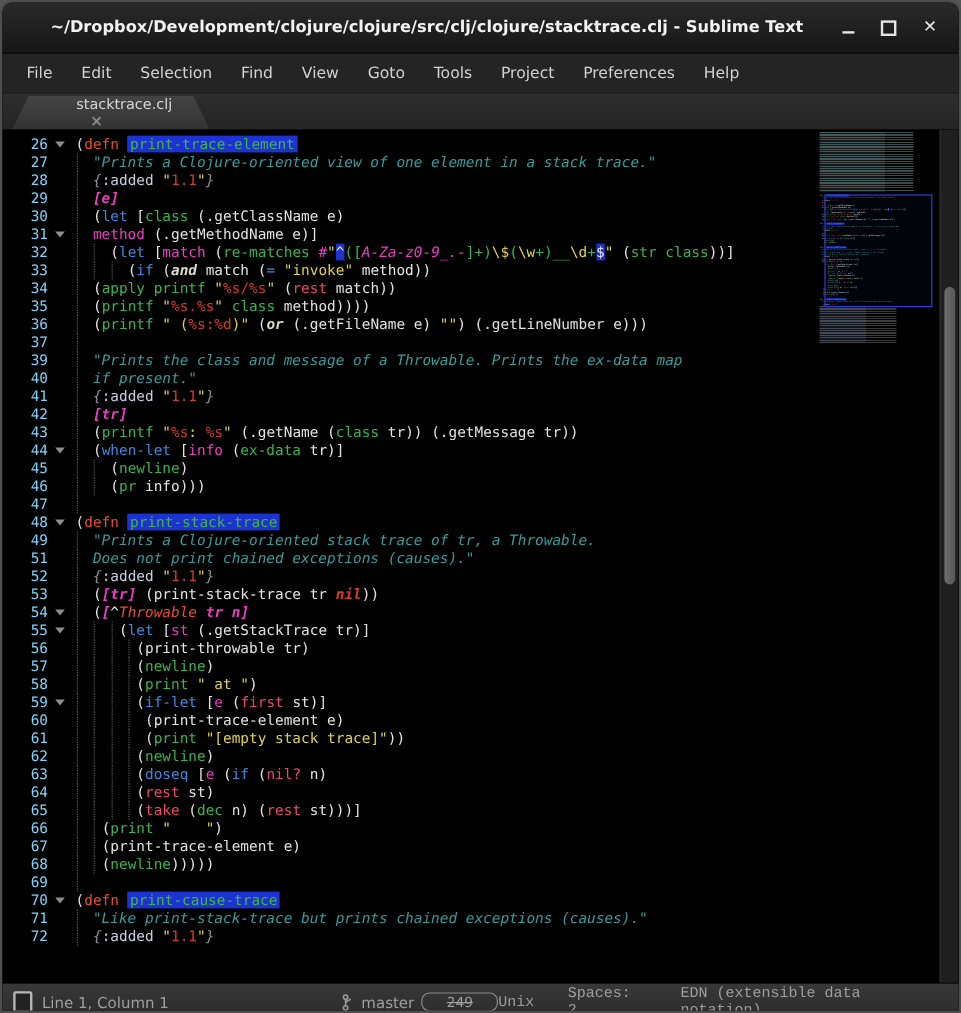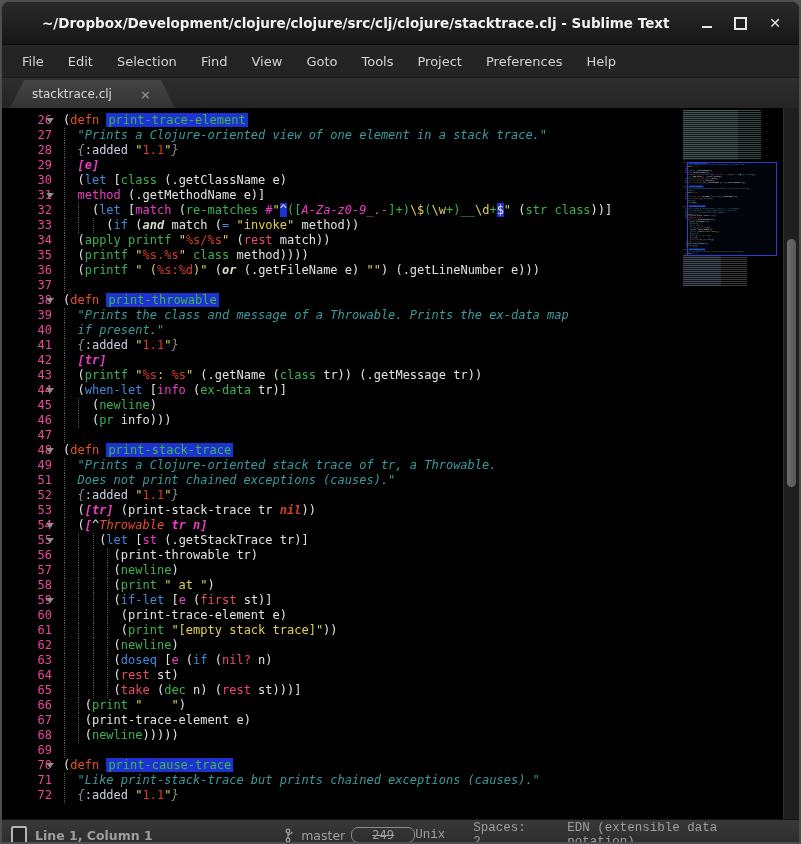--- a/index.html
+++ b/index.html
@@ -21,29 +21,29 @@
   
   .menubar{height:32px;background:#242424;display:flex;align-items:center;
     padding-left:10px;gap:4px;border-bottom:1px solid #1b1b1b;}
   .menu-item{color:#d2d2d2;font-size:13px;padding:4px 10px;border-radius:3px;}
   
   .tabbar{height:30px;background:linear-gradient(#2e2e2e,#242424);position:relative;}
   .tab{
     position:absolute;left:8px;top:2px;bottom:0;width:165px;
     background:linear-gradient(#444,#333);
     clip-path:polygon(14px 0,calc(100% - 14px) 0,100% 100%,0 100%);
-    display:flex;align-items:center;color:#d6d6d6;font-size:12px;
+    display:flex;align-items:center;color:#d6d6d6;font-size:12px;flex-direction:column;
   }
   .tab-label{padding-left:22px;flex:1;}
   .tab-close{color:#8a8a8a;font-weight:bold;font-size:13px;padding-right:24px;}
   
   .editor{position:relative;height:706px;overflow:hidden;background:#000;padding-top:5px;}
   .line{position:relative;height:15px;white-space:pre;
     font-family:"DejaVu Sans Mono",monospace;font-size:12px;line-height:15px;}
-  .lnum{position:absolute;left:12px;top:0;width:38px;text-align:right;color:#ec4899;}
+  .lnum{position:absolute;left:0;top:0;width:38px;text-align:right;color:#7dd3fc;}
   .fold{position:absolute;left:44px;top:5px;width:0;height:0;
     border-left:4px solid transparent;border-right:4px solid transparent;
     border-top:5px solid #8f8f8f;}
   .guide{position:absolute;top:0;bottom:0;width:0;border-left:1px dotted #5a5a5a;}
   .codetext{position:absolute;left:61px;top:0;}
   
   .tk-w{color:#e2e2e2;}
   .tk-kw{color:#4189dd;}
   .tk-df{color:#e8502b;}
   .tk-fn{color:#43b54a;background:#1c33d1;padding:0 2px;}
@@ -79,21 +79,21 @@
     border:1px solid #2b3fd4;background:rgba(40,60,180,.06);}
   
   .sb-track{position:absolute;top:0;right:0;bottom:0;width:15px;
     background:#1f1f1f;border-left:1px solid #2e2e2e;}
   .sb-thumb{position:absolute;right:3px;top:131px;width:9px;height:248px;
     border-radius:5px;background:linear-gradient(90deg,#6e6e6e,#565656);}
   
   .statusbar{height:30px;background:linear-gradient(#383838,#2a2a2a);
     border-top:1px solid #151515;display:flex;align-items:center;
     color:#9e9e9e;font-size:12.5px;}
-  .status-left{display:flex;align-items:center;gap:8px;padding-left:9px;flex:1;font-weight:bold;}
+  .status-left{display:flex;align-items:center;gap:8px;padding-left:9px;flex:1;}
   .status-icon{width:12px;height:14px;border:2px solid #b5b5b5;border-radius:2px;background:#222;}
   .status-mid{display:flex;align-items:center;gap:6px;}
   .branch-badge{border:1px solid #8a8a8a;border-radius:7px;padding:0 20px;
     text-decoration:line-through;font-size:11.5px;}
   .status-right{flex:1.4;display:flex;align-items:center;justify-content:flex-end;gap:0;}
   .status-item{padding:0 28px 0 0;font-family:Liberation Mono, monospace;}
   .status-item:last-child{padding-right:12px;}
   .git-icon{stroke:#9e9e9e;fill:none;stroke-width:1.3;}
 </style>
 </head>
@@ -137,21 +137,20 @@
         <div class="line"><span class="lnum">28</span><span class="guide" style="left: 62px;"></span><span class="codetext"><span>  </span><span class="tk-br">{</span><span class="tk-ky">:added</span><span> </span><span class="tk-s">"</span><span class="tk-sn">1.1</span><span class="tk-s">"</span><span class="tk-br">}</span></span></div>
         <div class="line"><span class="lnum">29</span><span class="guide" style="left: 62px;"></span><span class="codetext"><span>  </span><span class="tk-bi">[e]</span></span></div>
         <div class="line"><span class="lnum">30</span><span class="guide" style="left: 62px;"></span><span class="codetext"><span>  </span><span class="tk-w">(</span><span class="tk-kw">let</span><span class="tk-w"> [</span><span class="tk-g">class</span><span class="tk-w"> (.getClassName e)</span></span></div>
         <div class="line"><span class="lnum">31</span><span class="fold"></span><span class="guide" style="left: 62px;"></span><span class="codetext"><span>  </span><span class="tk-b">method</span><span class="tk-w"> (.getMethodName e)]</span></span></div>
         <div class="line"><span class="lnum">32</span><span class="guide" style="left: 62px;"></span><span class="guide" style="left: 76.44px;"></span><span class="codetext"><span>    </span><span class="tk-w">(</span><span class="tk-kw">let</span><span class="tk-w"> [</span><span class="tk-b">match</span><span class="tk-w"> (</span><span class="tk-g">re-matches</span><span> </span><span class="tk-b">#</span><span class="tk-s">"</span><span class="tk-ra">^</span><span class="tk-g">([</span><span class="tk-rc">A-Za-z0-9_.-</span><span class="tk-g">]+)</span><span class="tk-s">\$</span><span class="tk-g">(</span><span class="tk-s">\w</span><span class="tk-g">+)</span><span class="tk-g">__</span><span class="tk-s">\d</span><span class="tk-g">+</span><span class="tk-ra">$</span><span class="tk-s">"</span><span class="tk-w"> (</span><span class="tk-g">str</span><span> </span><span class="tk-g">class</span><span class="tk-w">))]</span></span></div>
         <div class="line"><span class="lnum">33</span><span class="guide" style="left: 62px;"></span><span class="guide" style="left: 76.44px;"></span><span class="guide" style="left: 90.88px;"></span><span class="codetext"><span>      </span><span class="tk-w">(</span><span class="tk-kw">if</span><span class="tk-w"> (</span><span class="tk-lg">and</span><span class="tk-w"> match (</span><span class="tk-kw">=</span><span> </span><span class="tk-s">"invoke"</span><span class="tk-w"> method))</span></span></div>
         <div class="line"><span class="lnum">34</span><span class="guide" style="left: 62px;"></span><span class="codetext"><span>  </span><span class="tk-w">(</span><span class="tk-g">apply</span><span> </span><span class="tk-g">printf</span><span> </span><span class="tk-s">"</span><span class="tk-sn">%s/%s</span><span class="tk-s">"</span><span class="tk-w"> (</span><span class="tk-r">rest</span><span class="tk-w"> match))</span></span></div>
         <div class="line"><span class="lnum">35</span><span class="guide" style="left: 62px;"></span><span class="codetext"><span>  </span><span class="tk-w">(</span><span class="tk-g">printf</span><span> </span><span class="tk-s">"</span><span class="tk-sn">%s.%s</span><span class="tk-s">"</span><span> </span><span class="tk-g">class</span><span class="tk-w"> method))))</span></span></div>
         <div class="line"><span class="lnum">36</span><span class="guide" style="left: 62px;"></span><span class="codetext"><span>  </span><span class="tk-w">(</span><span class="tk-g">printf</span><span> </span><span class="tk-s">" (</span><span class="tk-sn">%s:%d</span><span class="tk-s">)"</span><span class="tk-w"> (</span><span class="tk-lg">or</span><span class="tk-w"> (.getFileName e) </span><span class="tk-s">""</span><span class="tk-w">) (.getLineNumber e)))</span></span></div>
         <div class="line"><span class="lnum">37</span><span class="guide" style="left: 62px;"></span><span class="codetext"></span></div>
-        <div class="line"><span class="lnum">38</span><span class="fold"></span><span class="codetext"><span class="tk-w">(</span><span class="tk-df">defn</span><span> </span><span class="tk-fn">print-throwable</span></span></div>
         <div class="line"><span class="lnum">39</span><span class="guide" style="left: 62px;"></span><span class="codetext"><span>  </span><span class="tk-doc">"Prints the class and message of a Throwable. Prints the ex-data map</span></span></div>
         <div class="line"><span class="lnum">40</span><span class="guide" style="left: 62px;"></span><span class="codetext"><span>  </span><span class="tk-doc">if present."</span></span></div>
         <div class="line"><span class="lnum">41</span><span class="guide" style="left: 62px;"></span><span class="codetext"><span>  </span><span class="tk-br">{</span><span class="tk-ky">:added</span><span> </span><span class="tk-s">"</span><span class="tk-sn">1.1</span><span class="tk-s">"</span><span class="tk-br">}</span></span></div>
         <div class="line"><span class="lnum">42</span><span class="guide" style="left: 62px;"></span><span class="codetext"><span>  </span><span class="tk-bi">[tr]</span></span></div>
         <div class="line"><span class="lnum">43</span><span class="guide" style="left: 62px;"></span><span class="codetext"><span>  </span><span class="tk-w">(</span><span class="tk-g">printf</span><span> </span><span class="tk-s">"</span><span class="tk-sn">%s</span><span class="tk-s">: </span><span class="tk-sn">%s</span><span class="tk-s">"</span><span class="tk-w"> (.getName (</span><span class="tk-g">class</span><span class="tk-w"> tr)) (.getMessage tr))</span></span></div>
         <div class="line"><span class="lnum">44</span><span class="fold"></span><span class="guide" style="left: 62px;"></span><span class="codetext"><span>  </span><span class="tk-w">(</span><span class="tk-kw">when-let</span><span class="tk-w"> [</span><span class="tk-b">info</span><span class="tk-w"> (</span><span class="tk-g">ex-data</span><span class="tk-w"> tr)]</span></span></div>
         <div class="line"><span class="lnum">45</span><span class="guide" style="left: 62px;"></span><span class="guide" style="left: 76.44px;"></span><span class="codetext"><span>    </span><span class="tk-w">(</span><span class="tk-g">newline</span><span class="tk-w">)</span></span></div>
         <div class="line"><span class="lnum">46</span><span class="guide" style="left: 62px;"></span><span class="guide" style="left: 76.44px;"></span><span class="codetext"><span>    </span><span class="tk-w">(</span><span class="tk-g">pr</span><span class="tk-w"> info)))</span></span></div>
         <div class="line"><span class="lnum">47</span><span class="guide" style="left: 62px;"></span><span class="codetext"></span></div>
         <div class="line"><span class="lnum">48</span><span class="fold"></span><span class="codetext"><span class="tk-w">(</span><span class="tk-df">defn</span><span> </span><span class="tk-fn">print-stack-trace</span></span></div>

